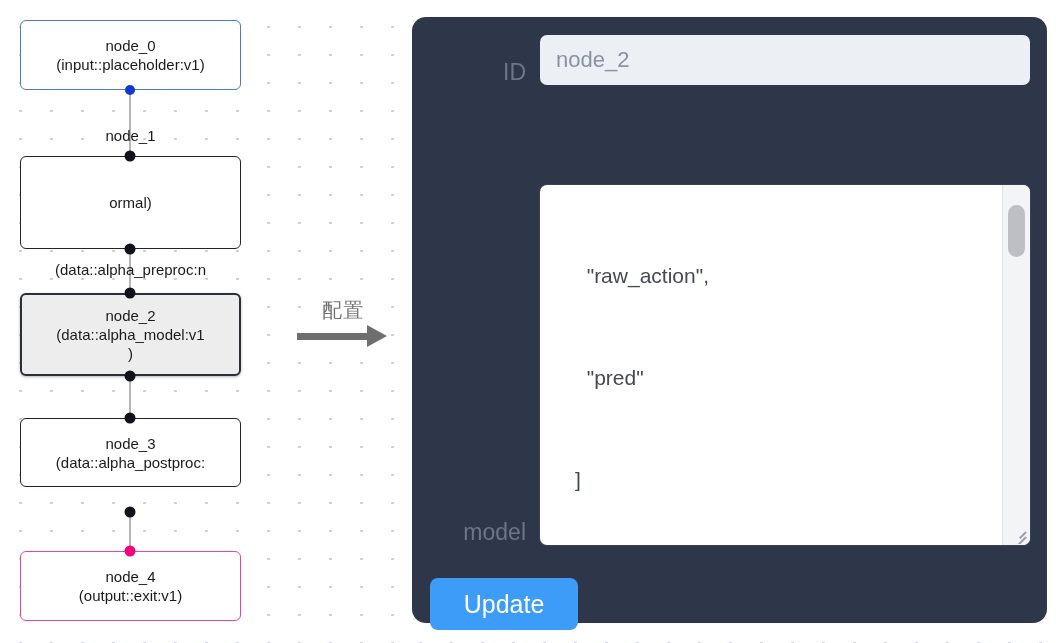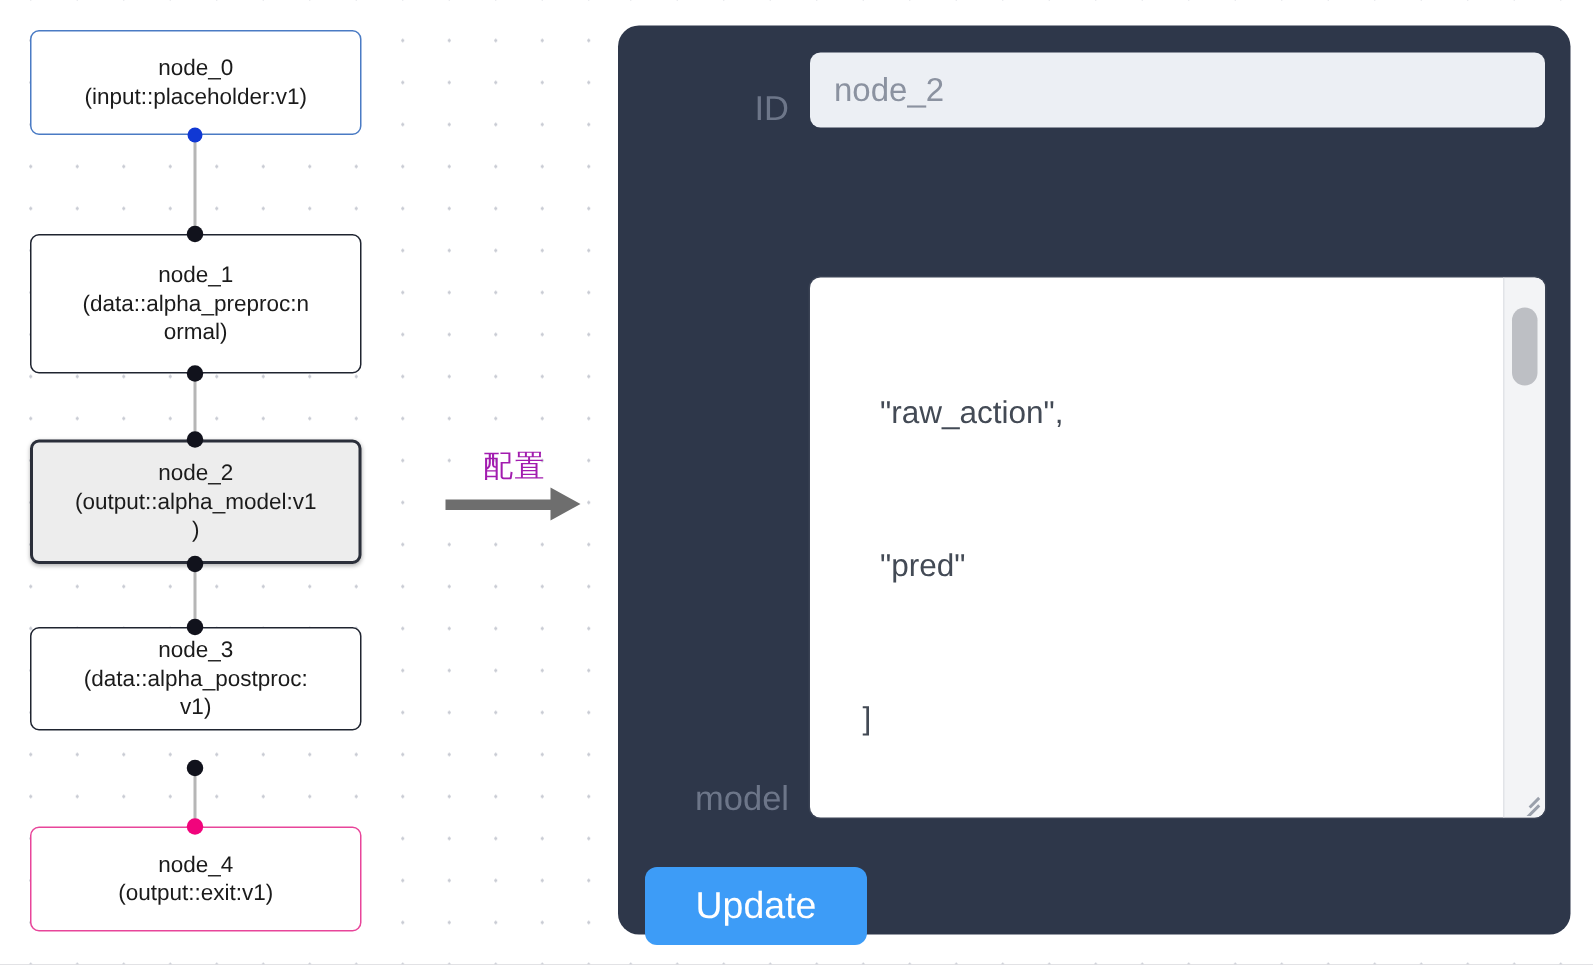--- a/index.html
+++ b/index.html
@@ -90,21 +90,21 @@
   }
 
   
   .arrow-group { position: absolute; z-index: 4; }
   .arrow-label {
     position: absolute;
     left: 0; top: 0;
     width: 100%;
     text-align: center;
     font-size: 20px;
-    color: #a21caf;
+    color: #737373;
     font-family: "DejaVu Sans", "Liberation Sans", sans-serif;
     letter-spacing: 1px;
   }
   .arrow-shaft {
     position: absolute;
     left: 0; top: 36px;
     width: 72px; height: 7px;
     background: #6e6e6e;
   }
   .arrow-head {
@@ -242,40 +242,39 @@
   <div class="edge" style="left:129px; top:249px; height:44px;"></div>
   <div class="edge" style="left:129px; top:376px; height:42px;"></div>
   <div class="edge" style="left:129px; top:512px; height:39px;"></div>
 
   <div class="node is-input" style="left:20px; top:20px; width:221px; height:70px;">
     <span class="ln">node_0</span>
     <span class="ln">(input::placeholder:v1)</span>
   </div>
   <div class="handle blue" style="left:130px; top:90px;"></div>
 
-  <div class="node" style="left:20px; top:156px; width:221px; height:93px;">
+  <div class="node" style="left:20px; top:156px; width:221px; height:93px;gap:48px;">
     <span class="ln">node_1</span>
+    <span class="ln">ormal)</span>
     <span class="ln">(data::alpha_preproc:n</span>
-    <span class="ln">ormal)</span>
   </div>
   <div class="handle" style="left:130px; top:156px;"></div>
   <div class="handle" style="left:130px; top:249px;"></div>
 
   <div class="node is-selected" style="left:20px; top:293px; width:221px; height:83px;">
     <span class="ln">node_2</span>
-    <span class="ln">(output::alpha_model:v1</span>
+    <span class="ln">(data::alpha_model:v1</span>
     <span class="ln">)</span>
   </div>
   <div class="handle" style="left:130px; top:293px;"></div>
   <div class="handle" style="left:130px; top:376px;"></div>
 
   <div class="node" style="left:20px; top:418px; width:221px; height:69px;">
     <span class="ln">node_3</span>
     <span class="ln">(data::alpha_postproc:</span>
-    <span class="ln">v1)</span>
   </div>
   <div class="handle" style="left:130px; top:418px;"></div>
   <div class="handle" style="left:130px; top:512px;"></div>
 
   <div class="node is-output" style="left:20px; top:551px; width:221px; height:70px;">
     <span class="ln">node_4</span>
     <span class="ln">(output::exit:v1)</span>
   </div>
   <div class="handle pink" style="left:130px; top:551px;"></div>
 

